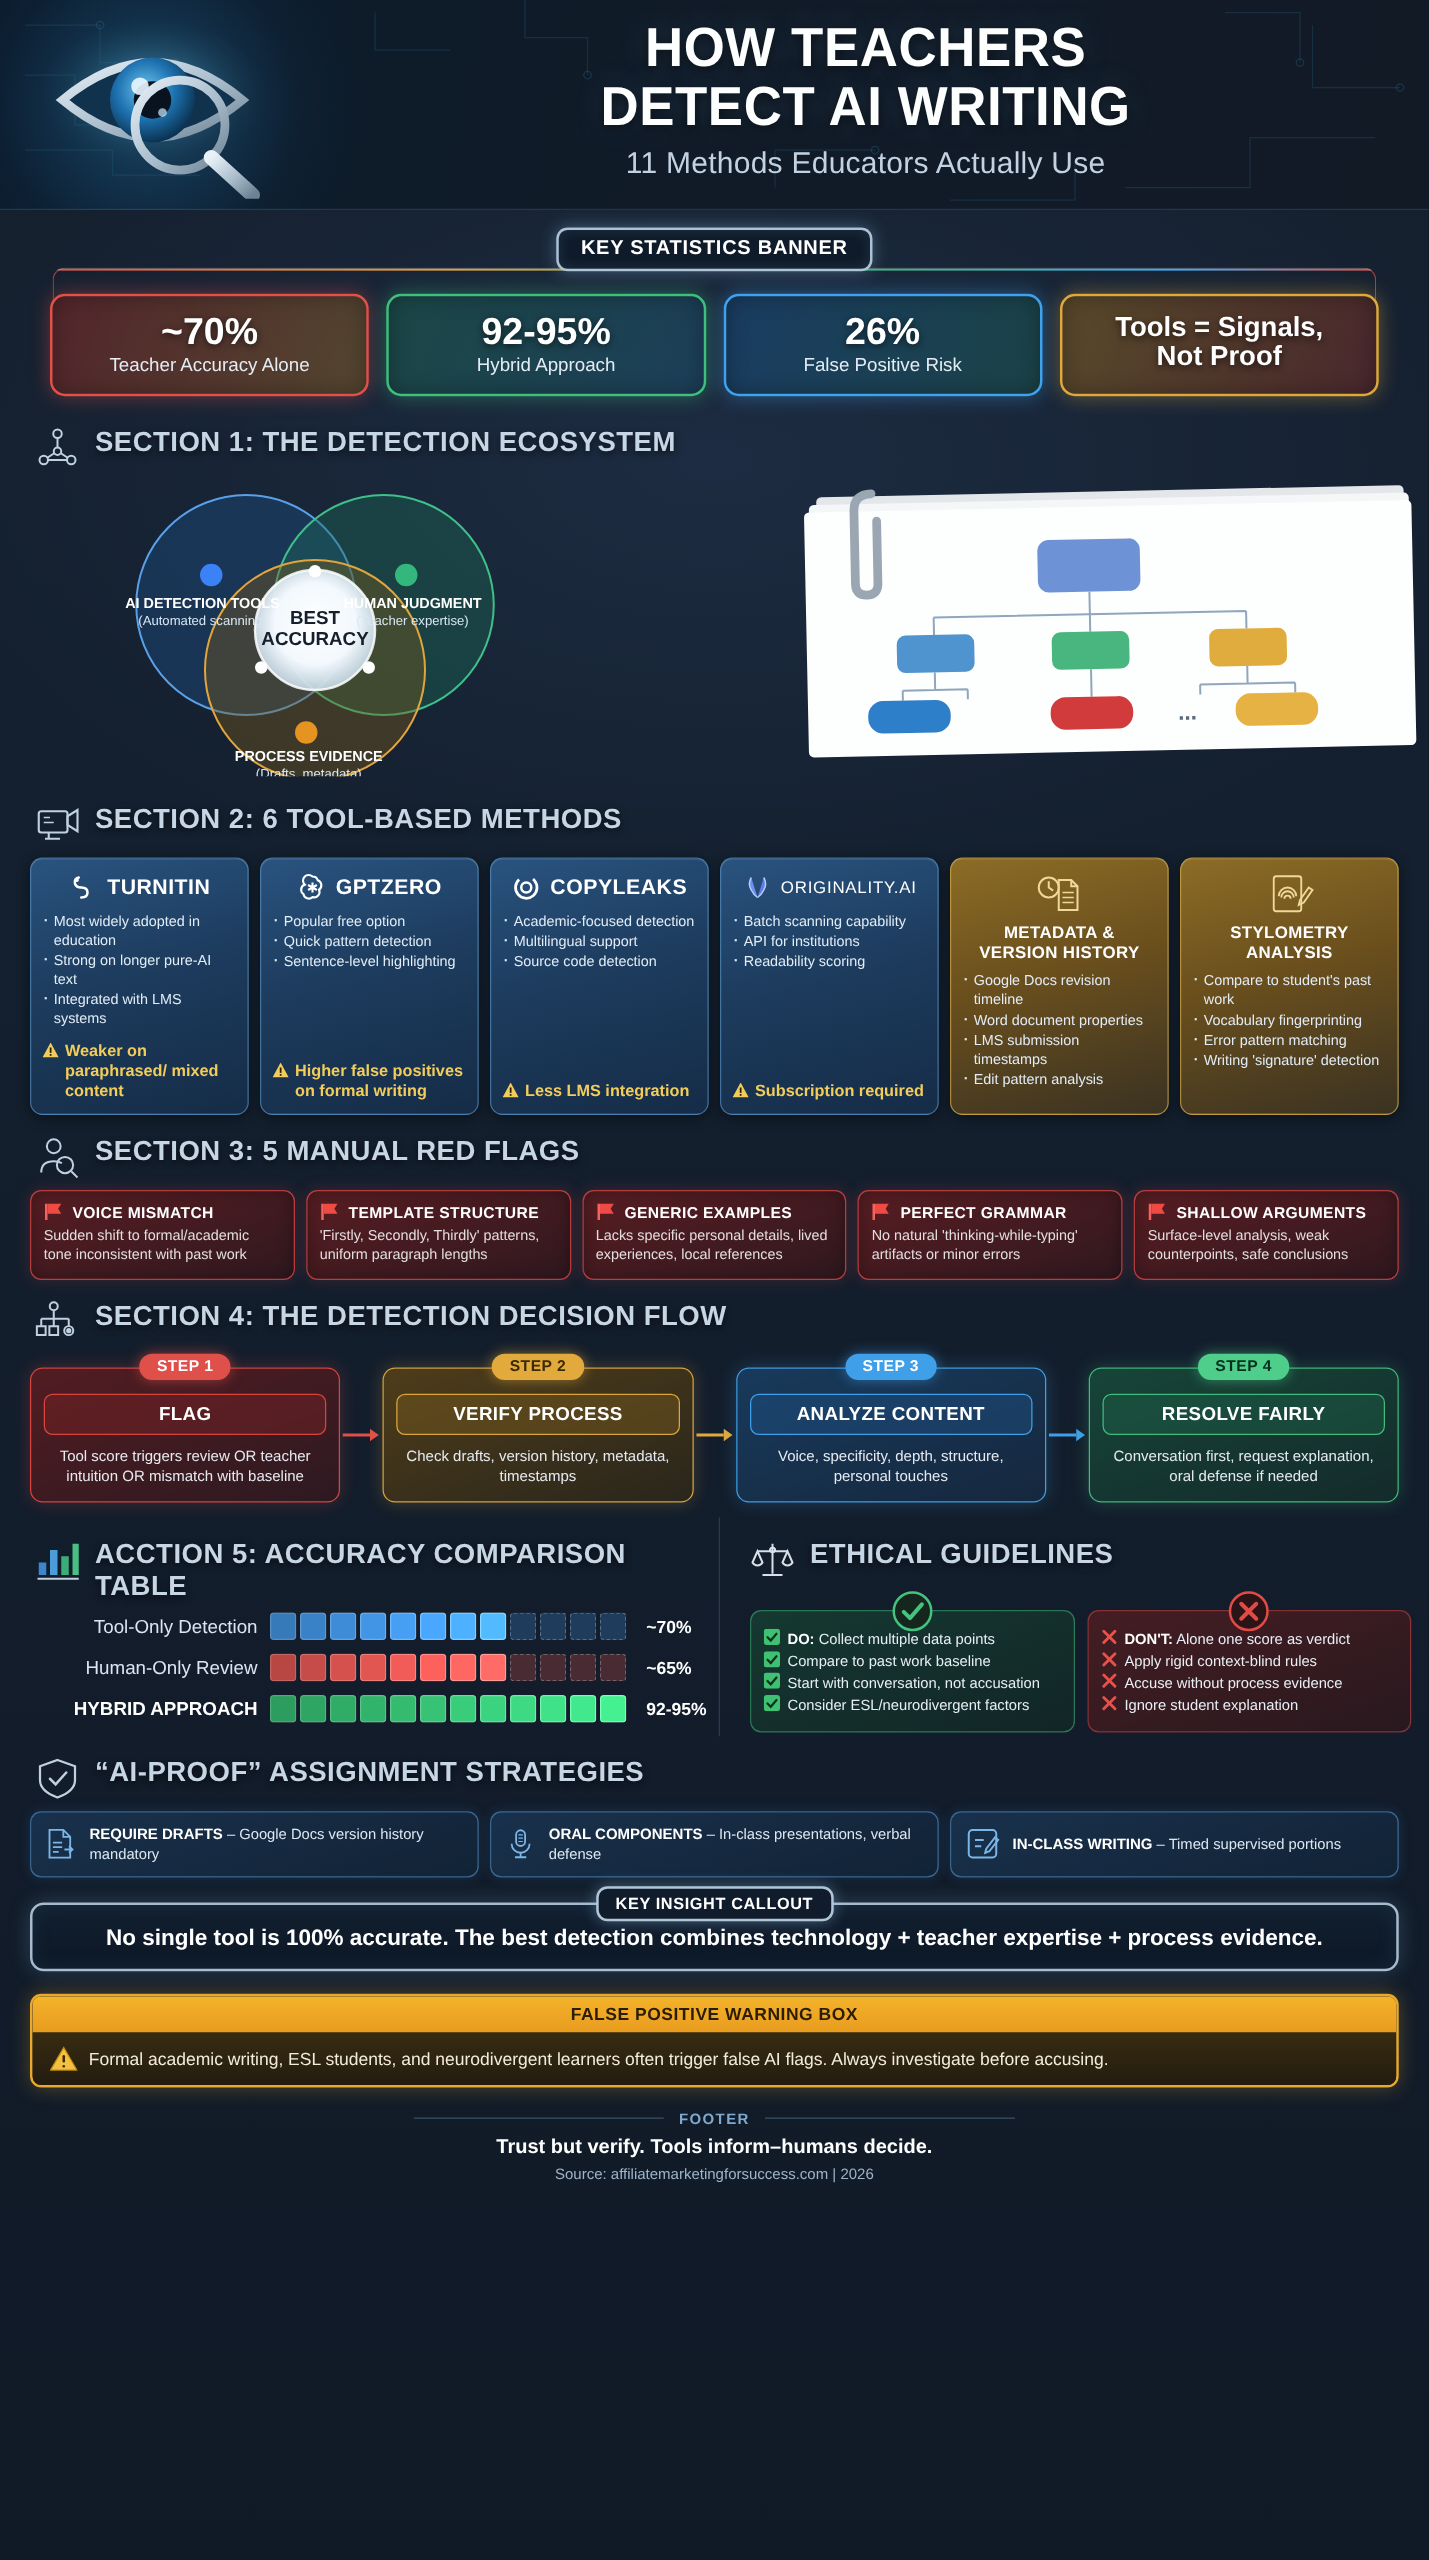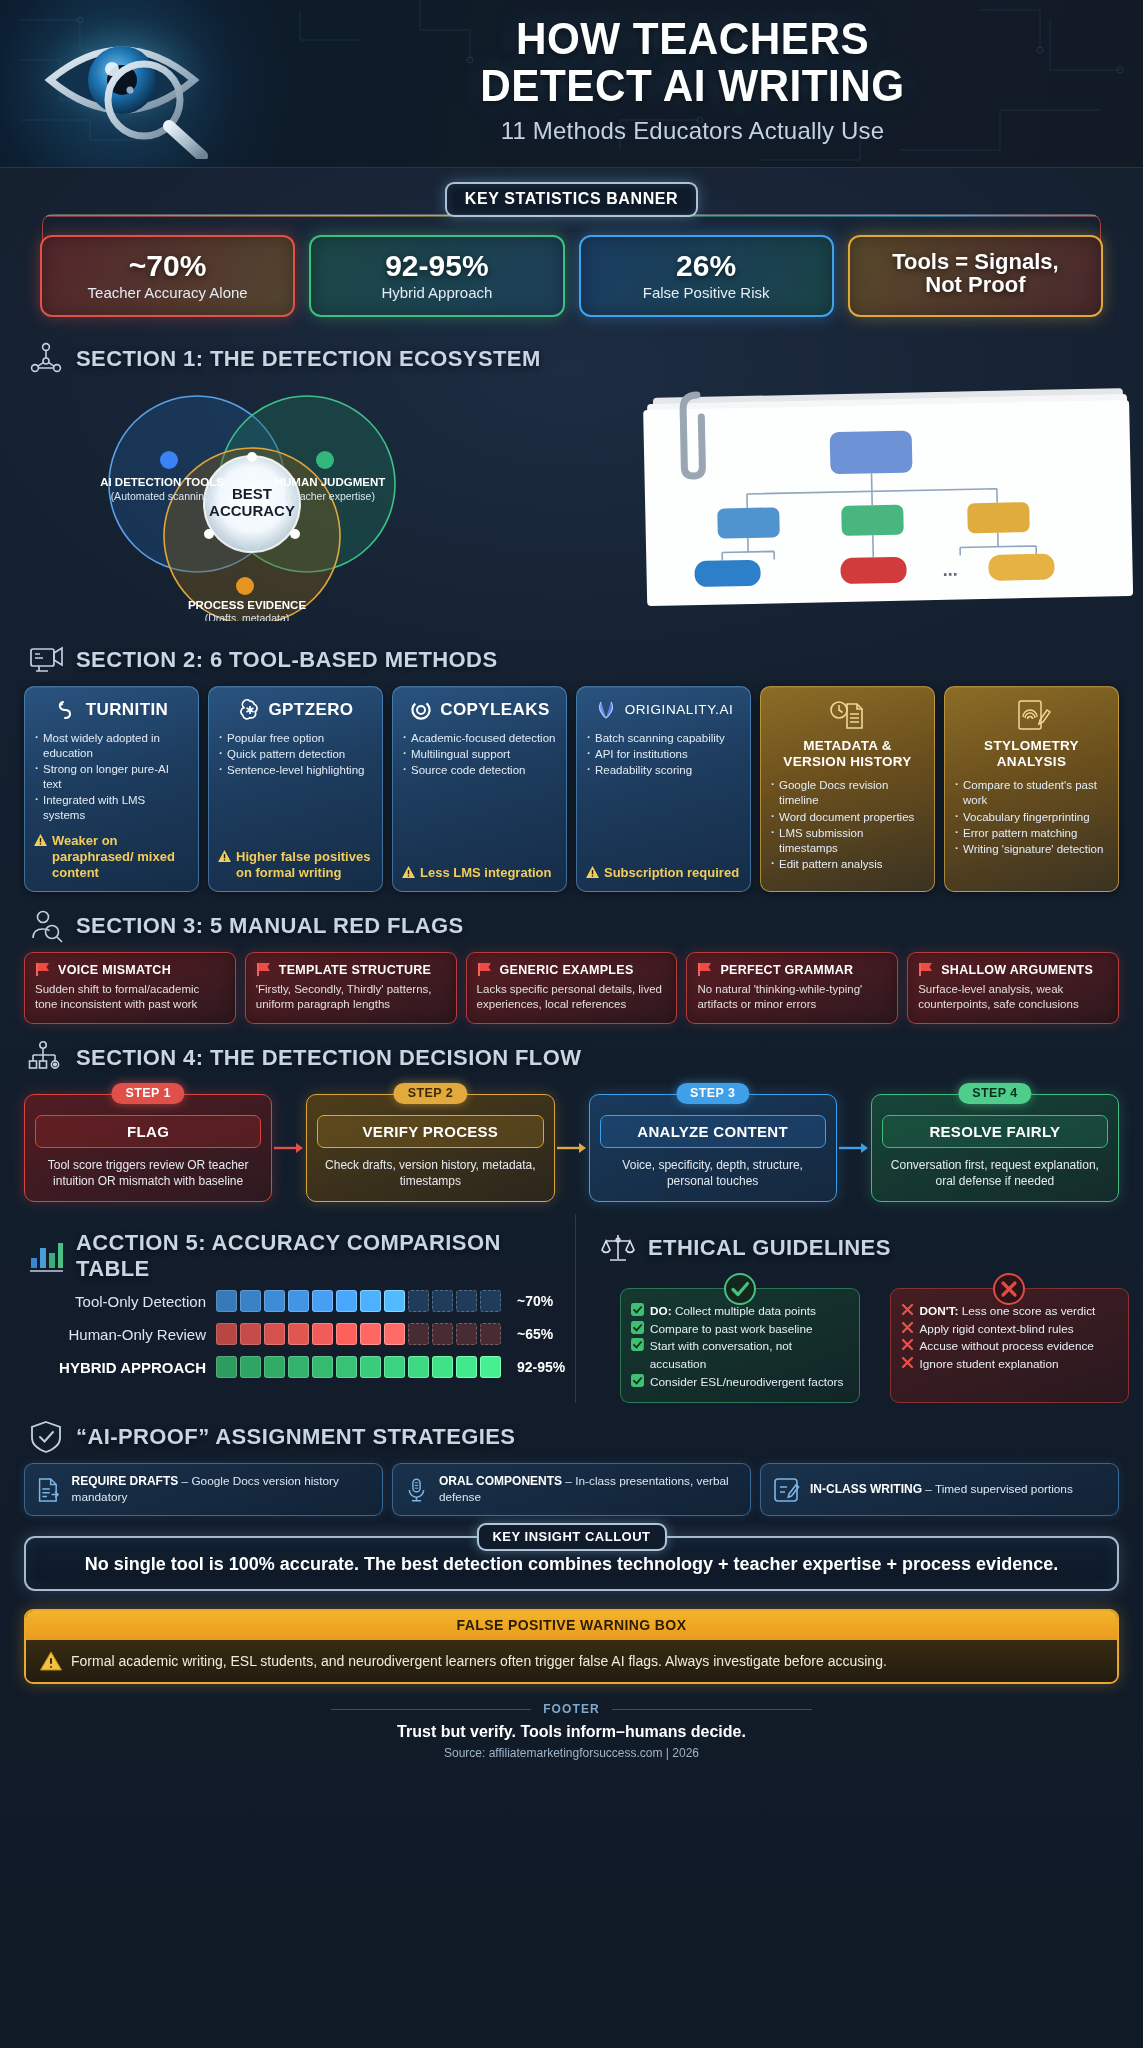--- a/index.html
+++ b/index.html
@@ -103,21 +103,21 @@
     text-shadow: 0 2px 6px rgba(0,0,0,.6); }
   .stat .cap { font-size: 15px; color: #e4ecf4; margin-top: 2px; }
   .stat.s-red   { border-color:#e35048; background:linear-gradient(110deg, rgba(120,40,40,.62), rgba(130,95,40,.55)); box-shadow:0 0 16px rgba(225,80,70,.4), inset 0 0 18px rgba(0,0,0,.3); }
   .stat.s-green { border-color:#3ec07c; background:linear-gradient(110deg, rgba(28,88,78,.65), rgba(30,80,110,.55)); box-shadow:0 0 16px rgba(60,190,125,.4), inset 0 0 18px rgba(0,0,0,.3); }
   .stat.s-blue  { border-color:#3fa2ef; background:linear-gradient(110deg, rgba(25,70,115,.68), rgba(28,95,85,.5)); box-shadow:0 0 16px rgba(62,160,235,.4), inset 0 0 18px rgba(0,0,0,.3); }
   .stat.s-gold  { border-color:#e0a83a; background:linear-gradient(110deg, rgba(120,90,35,.66), rgba(115,45,40,.55)); box-shadow:0 0 16px rgba(224,168,58,.4), inset 0 0 18px rgba(0,0,0,.3); }
   .stat.s-gold .big { font-size: 22px; }
 
   
   .sec-head {
-    display: flex; align-items: center; gap: 12px;
+    display: flex; gap: 12px;
     margin: 16px 0 4px 28px;
   }
   .sec-head .ico { width: 36px; height: 36px; flex: none; opacity: .92; }
   .sec-head .txt {
     font-size: 22px; font-weight: 800; letter-spacing: .4px;
     color: #c7d6e5;
     text-shadow: 0 2px 6px rgba(0,0,0,.6);
   }
 
   
@@ -213,21 +213,21 @@
   .bar-row { display: flex; align-items: center; gap: 10px; margin-bottom: 11px; }
   .bar-label { width: 178px; text-align: right; font-size: 15px; color: #dbe6f1; }
   .bar-row.hl .bar-label { font-weight: 800; color: #fff; font-size: 15px; }
   .seg-track { display: flex; gap: 3px; }
   .seg { width: 21px; height: 22px; border-radius: 3px; }
   .bar-val { font-size: 14px; font-weight: 800; color: #fff; margin-left: 6px; }
 
   .eth-cards { display: flex; gap: 10px; margin: 22px 14px 0 14px; position: relative; }
   .eth {
     flex: 1; border-radius: 9px; padding: 14px 10px 11px;
-    border: 1px solid; position: relative; margin-left: 20px;
+    border: 1px solid; position: relative;
   }
   .eth.do  { border-color: rgba(62,180,120,.55); background: linear-gradient(160deg, rgba(22,62,50,.85), rgba(18,40,38,.8)); }
   .eth.dont{ border-color: rgba(200,70,70,.55); background: linear-gradient(160deg, rgba(78,30,34,.85), rgba(46,24,28,.8)); }
   .eth-badge { position: absolute; top: -17px; left: 50%; transform: translateX(-50%); }
   .eth li { list-style: none; display: flex; gap: 6px; align-items: flex-start; font-size: 11.8px; line-height: 1.5; color: #e7eef4; }
   .eth li b { color: #fff; }
 
   
   .proof-row { display: flex; gap: 9px; margin: 8px 24px 0; }
   .proof {
@@ -839,21 +839,21 @@
             <svg width="34" height="34" viewBox="0 0 34 34">
                 <circle cx="17" cy="17" r="15" fill="#2a1417" stroke="#e04b45" stroke-width="2"></circle>
                 <path d="M11 11 L23 23 M23 11 L11 23" fill="none" stroke="#e04b45" stroke-width="3.2" stroke-linecap="round"></path>
               </svg>
           </div>
           <ul>
             <li>
                 <svg width="13" height="13" viewBox="0 0 13 13">
                   <path d="M2 2 L11 11 M11 2 L2 11" stroke="#e8504a" stroke-width="2.3" stroke-linecap="round"></path>
                 </svg>
-                <span><b>DON'T:</b><span> Less one score as verdict</span></span>
+                <span><b>DON'T:</b><span> Alone one score as verdict</span></span>
               </li>
             <li>
                 <svg width="13" height="13" viewBox="0 0 13 13">
                   <path d="M2 2 L11 11 M11 2 L2 11" stroke="#e8504a" stroke-width="2.3" stroke-linecap="round"></path>
                 </svg>
                 <span>Apply rigid context-blind rules</span>
               </li>
             <li>
                 <svg width="13" height="13" viewBox="0 0 13 13">
                   <path d="M2 2 L11 11 M11 2 L2 11" stroke="#e8504a" stroke-width="2.3" stroke-linecap="round"></path>

